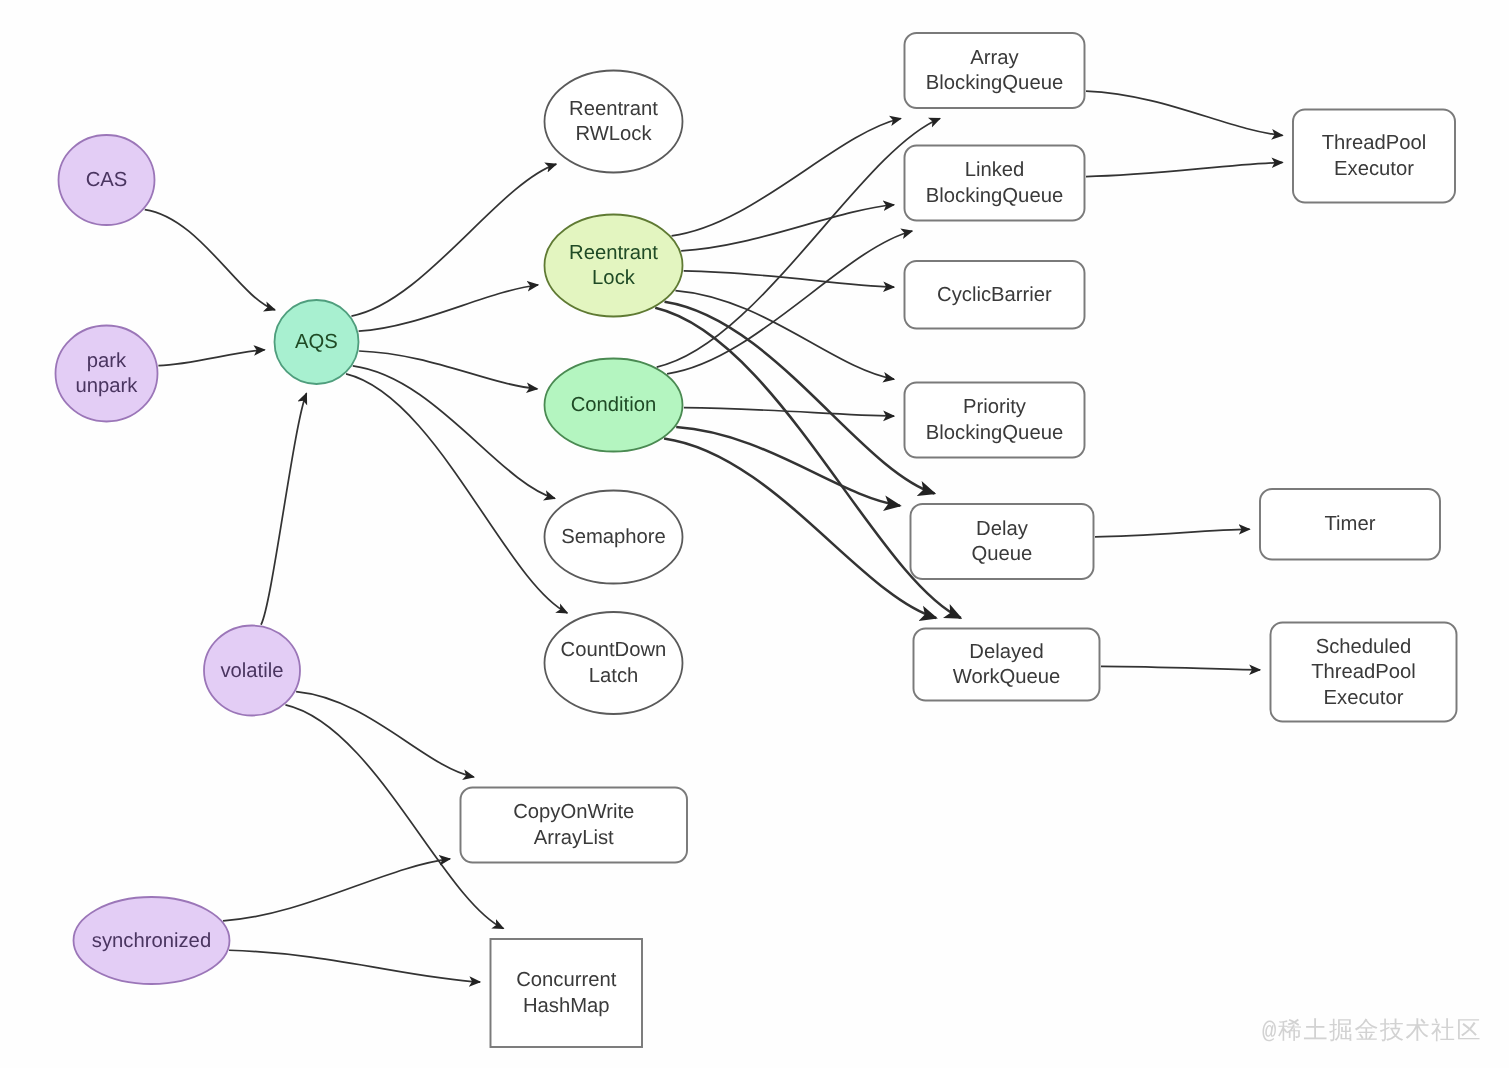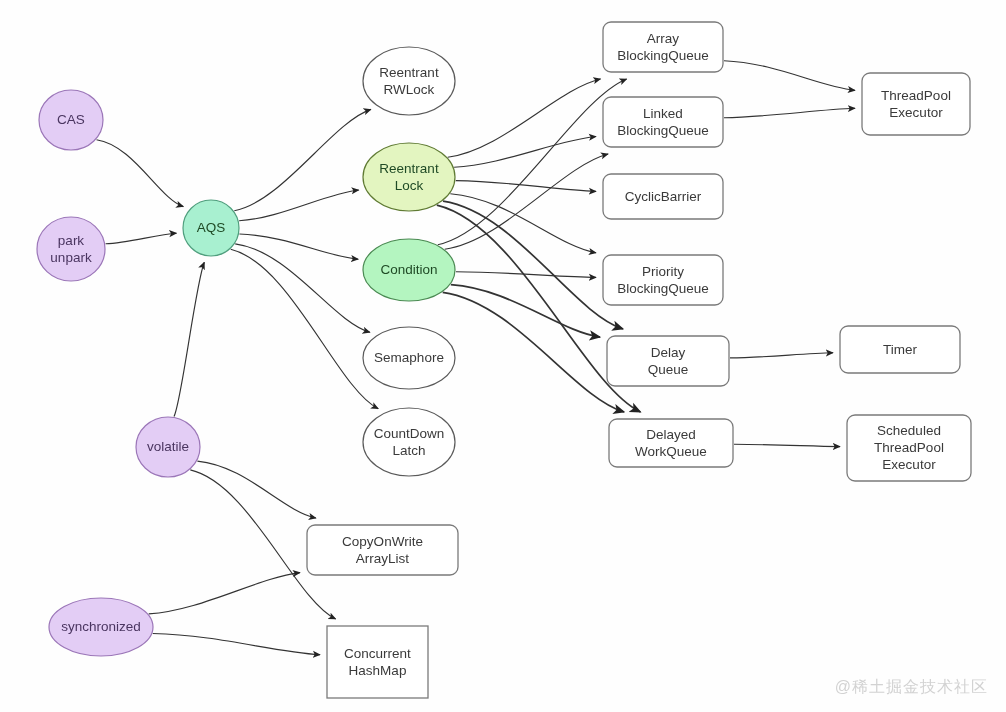--- a/index.html
+++ b/index.html
@@ -65,21 +65,21 @@
   }
   .box {
     fill: #ffffff;
     stroke: #7a7a7a;
     stroke-width: 1.3;
   }
   #watermark {
     position: absolute;
     right: 18px;
     bottom: 14px;
-    font-family: Liberation Sans, sans-serif;
+    font-family: Liberation Mono, monospace;
     font-size: 16px;
     color: #d2d2d2;
     letter-spacing: 1px;
     user-select: none;
   }
 </style>
 </head>
 <body>
 
 <div id="canvas">

